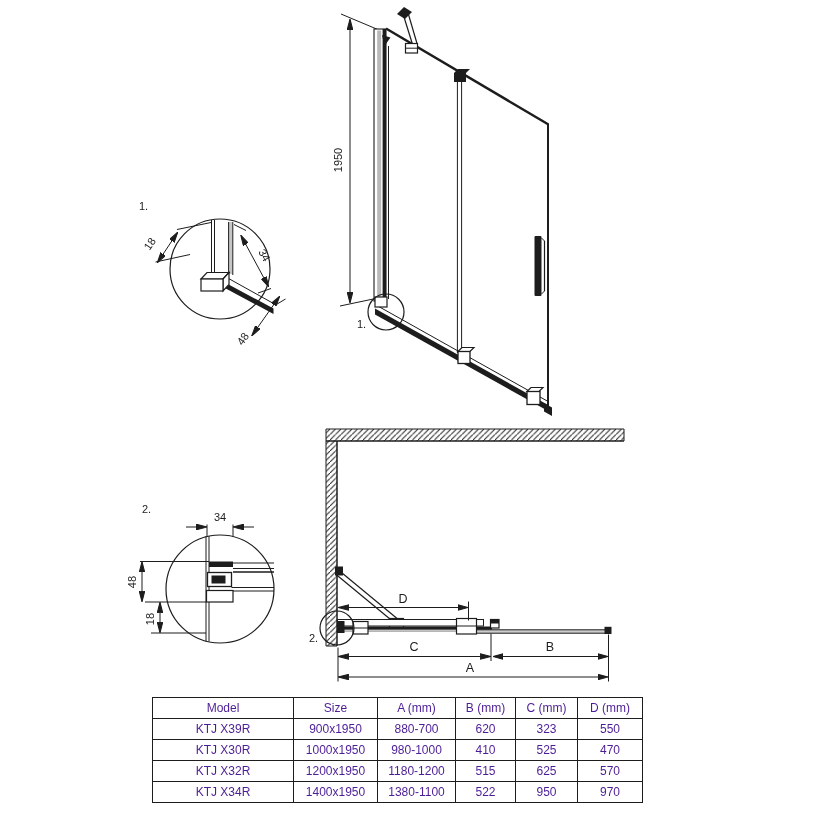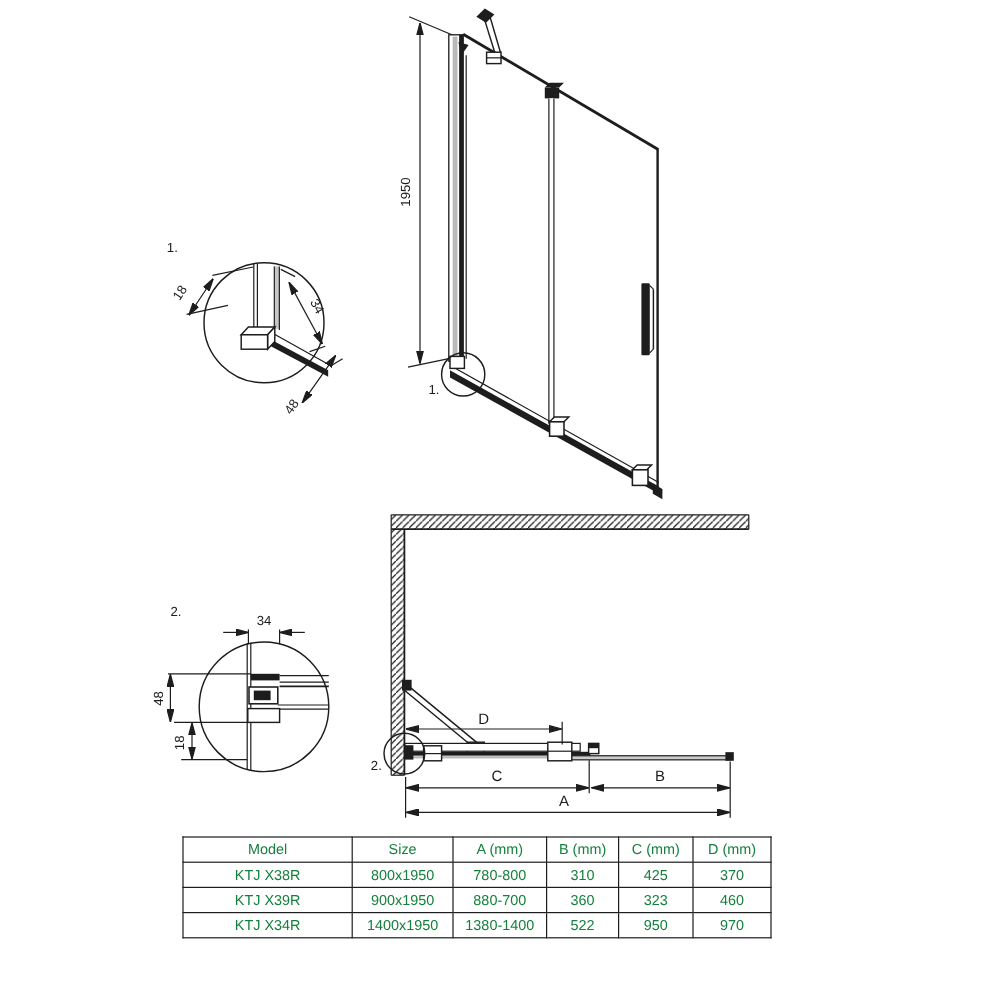--- a/index.html
+++ b/index.html
@@ -5,21 +5,21 @@
   html,body{margin:0;padding:0;background:#fff;}
   .canvas{position:relative;width:840px;height:840px;background:#ffffff;overflow:hidden;
           font-family:"Liberation Sans",sans-serif;}
   svg.drawing{position:absolute;left:0;top:0;}
   svg text{font-family:"Liberation Sans",sans-serif;fill:#1d1d1d;}
   svg .dim{font-size:11px;}
   svg .ref{font-size:11px;}
   svg .letter{font-size:12.5px;}
   svg line, svg path, svg polyline{stroke:#1d1d1d;}
   .spec-table{position:absolute;left:152px;top:697px;width:491px;border-collapse:collapse;
-              table-layout:fixed;font-size:12px;color:#15803d;}
+              table-layout:fixed;font-size:12px;color:#4c1d95;}
   .spec-table th,.spec-table td{border:1.2px solid #1d1d1d;height:20px;text-align:center;
               font-weight:400;padding:0;white-space:nowrap;overflow:hidden;}
 </style>
 </head>
 <body>
 
 <div class="canvas">
 
 <svg class="drawing" width="840" height="840" viewBox="0 0 840 840">
   <defs>
@@ -255,39 +255,47 @@
       <th>Model</th>
       <th>Size</th>
       <th>A (mm)</th>
       <th>B (mm)</th>
       <th>C (mm)</th>
       <th>D (mm)</th>
     </tr>
   </thead>
   <tbody>
     <tr>
-      <td>KTJ X38R</td>
-      <td>800x1950</td>
-      <td>780-800</td>
-      <td>310</td>
-      <td>425</td>
-      <td>370</td>
-    </tr>
-    <tr>
       <td>KTJ X39R</td>
       <td>900x1950</td>
       <td>880-700</td>
-      <td>360</td>
+      <td>620</td>
       <td>323</td>
-      <td>460</td>
+      <td>550</td>
+    </tr>
+    <tr>
+      <td>KTJ X30R</td>
+      <td>1000x1950</td>
+      <td>980-1000</td>
+      <td>410</td>
+      <td>525</td>
+      <td>470</td>
+    </tr>
+    <tr>
+      <td>KTJ X32R</td>
+      <td>1200x1950</td>
+      <td>1180-1200</td>
+      <td>515</td>
+      <td>625</td>
+      <td>570</td>
     </tr>
     <tr>
       <td>KTJ X34R</td>
       <td>1400x1950</td>
-      <td>1380-1400</td>
+      <td>1380-1100</td>
       <td>522</td>
       <td>950</td>
       <td>970</td>
     </tr>
   </tbody>
 </table>
 
 </div>
 
 </body></html>

